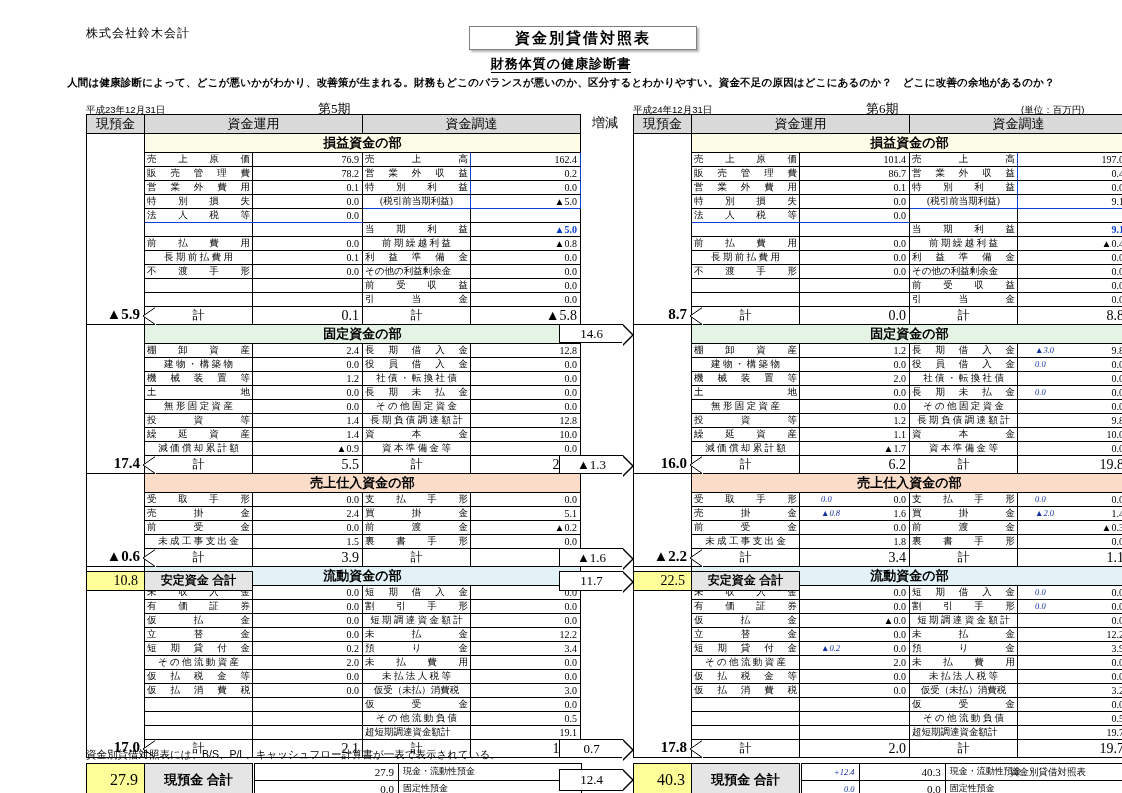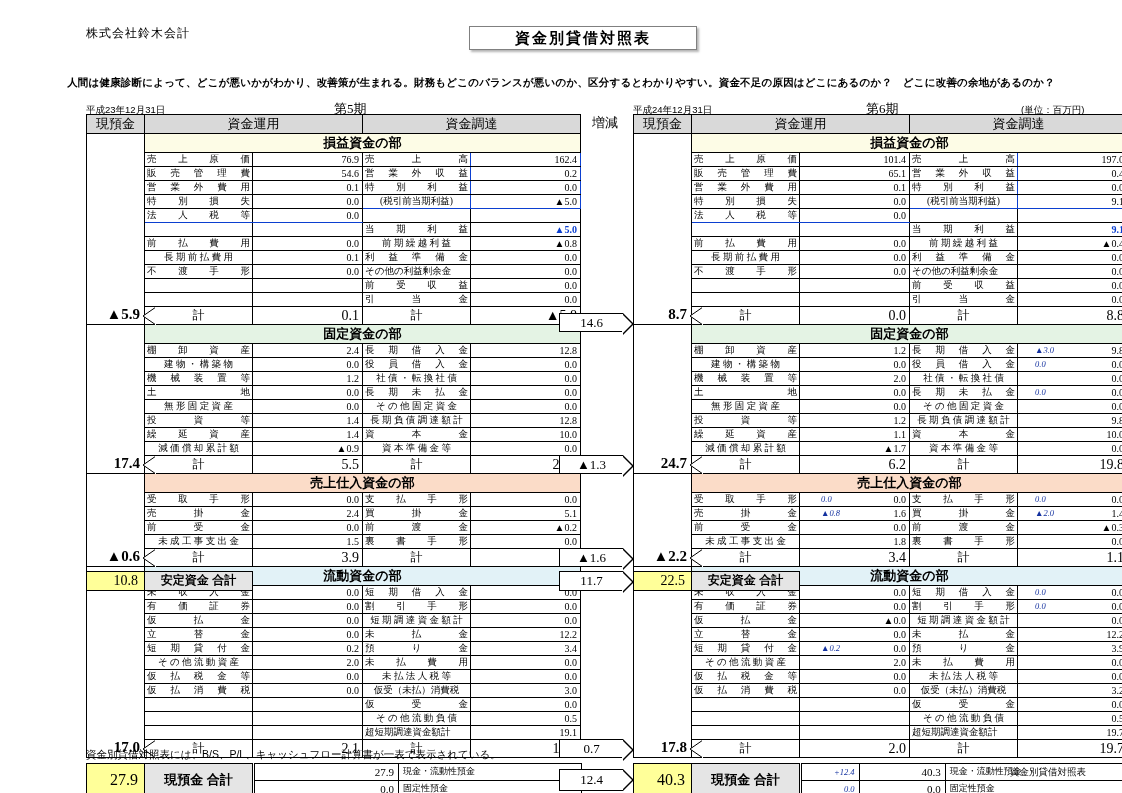--- a/index.html
+++ b/index.html
@@ -166,25 +166,28 @@
 <body>
 
 <div class="page">
 
   <div class="company">株式会社鈴木会計</div>
 
   <div class="title-box">
     <span>資金別貸借対照表</span>
   </div>
 
+  <div class="subtitle">
+    <span>財務体質の健康診断書</span>
+  </div>
 
   <div class="lead">人間は健康診断によって、どこが悪いかがわかり、改善策が生まれる。財務もどこのバランスが悪いのか、区分するとわかりやすい。資金不足の原因はどこにあるのか？　どこに改善の余地があるのか？</div>
 
   <div class="meta date" style="left:86px;top:104px;">平成23年12月31日</div>
-  <div class="meta term" style="left:318px;top:100px;margin-left:16px;">第5期</div>
+  <div class="meta term" style="left:318px;top:100px;">第5期</div>
 
   <div class="meta date" style="left:633px;top:104px;">平成24年12月31日</div>
   <div class="meta term" style="left:866px;top:100px;">第6期</div>
   <div class="meta unit" style="left:1021px;top:104px;">(単位：百万円)</div>
 
   <div class="meta" style="left:592px;top:114px;font-size:13px;font-family:'Liberation Serif',serif;">増減</div>
 
   <div id="left-panel" class="panel" style="left:86px;  top:114px;">
       <table class="grid" style="width:494px">
         <colgroup>
@@ -226,21 +229,21 @@
           <tr>
             <td class="lbl band-pl bl-left bl-left">
               <span>
                 <i style="font-style:normal">販</i>
                 <i style="font-style:normal">売</i>
                 <i style="font-style:normal">管</i>
                 <i style="font-style:normal">理</i>
                 <i style="font-style:normal">費</i>
               </span>
             </td>
-            <td class="val band-pl">54.6</td>
+            <td class="val band-pl">78.2</td>
             <td class="lbl band-pl bl-right">
               <span>
                 <i style="font-style:normal">営</i>
                 <i style="font-style:normal">業</i>
                 <i style="font-style:normal">外</i>
                 <i style="font-style:normal">収</i>
                 <i style="font-style:normal">益</i>
               </span>
             </td>
             <td class="val band-pl bl-right">0.2</td>
@@ -920,21 +923,21 @@
           <tr>
             <td class="lbl band-pl bl-left bl-left">
               <span>
                 <i style="font-style:normal">販</i>
                 <i style="font-style:normal">売</i>
                 <i style="font-style:normal">管</i>
                 <i style="font-style:normal">理</i>
                 <i style="font-style:normal">費</i>
               </span>
             </td>
-            <td class="val band-pl">65.1</td>
+            <td class="val band-pl">86.7</td>
             <td class="lbl band-pl bl-right">
               <span>
                 <i style="font-style:normal">営</i>
                 <i style="font-style:normal">業</i>
                 <i style="font-style:normal">外</i>
                 <i style="font-style:normal">収</i>
                 <i style="font-style:normal">益</i>
               </span>
             </td>
             <td class="val band-pl bl-right">0.4</td>
@@ -1094,21 +1097,21 @@
             <td class="lbl plain band-pl">
               <span>計</span>
             </td>
             <td class="val band-pl" style="font-size:14px">0.0</td>
             <td class="lbl plain band-pl">
               <span>計</span>
             </td>
             <td class="val band-pl" style="font-size:14px">8.8</td>
           </tr>
           <tr class="sect sect-fx">
-            <td rowspan="10" class="cashspan" style="background:#fff;vertical-align:bottom;text-align:right;padding:0 4px 1px 0 !important;font-size:15px">24.7</td>
+            <td rowspan="10" class="cashspan" style="background:#fff;vertical-align:bottom;text-align:right;padding:0 4px 1px 0 !important;font-size:15px">16.0</td>
             <td colspan="4">固定資金の部</td>
           </tr>
           <tr>
             <td class="lbl band-fx">
               <span>
                 <i style="font-style:normal">棚</i>
                 <i style="font-style:normal">卸</i>
                 <i style="font-style:normal">資</i>
                 <i style="font-style:normal">産</i>
               </span>
@@ -1570,21 +1573,21 @@
             <tr>
               <td class="d">0.0</td>
               <td class="v">0.0</td>
               <td class="k">固定性預金</td>
             </tr>
           </tbody>
         </table>
       </div>
     </div>
   <div id="delta-panel" class="panel" style="left:0;top:0;">
-      <div class="arrow" style="left: 559px; top: 313px; width: 64px; height: 19px;">14.6</div>
+      <div class="arrow" style="left: 559px; top: 324px; width: 64px; height: 19px;">14.6</div>
       <div class="arrow" style="left: 559px; top: 455px; width: 64px; height: 19px;">▲1.3</div>
       <div class="arrow" style="left: 559px; top: 548px; width: 64px; height: 19px;">▲1.6</div>
       <div class="arrow" style="left: 559px; top: 570.5px; width: 64px; height: 20px;">11.7</div>
       <div class="arrow" style="left: 559px; top: 739px; width: 64px; height: 19px;">0.7</div>
       <div class="arrow" style="left: 559px; top: 768.5px; width: 64px; height: 22px;">12.4</div>
     </div>
 
   <div class="footnote">資金別貸借対照表には、B/S、P/L、キャッシュフロー計算書が一表で表示されている。</div>
   <div class="corner">資金別貸借対照表</div>
 </div>

